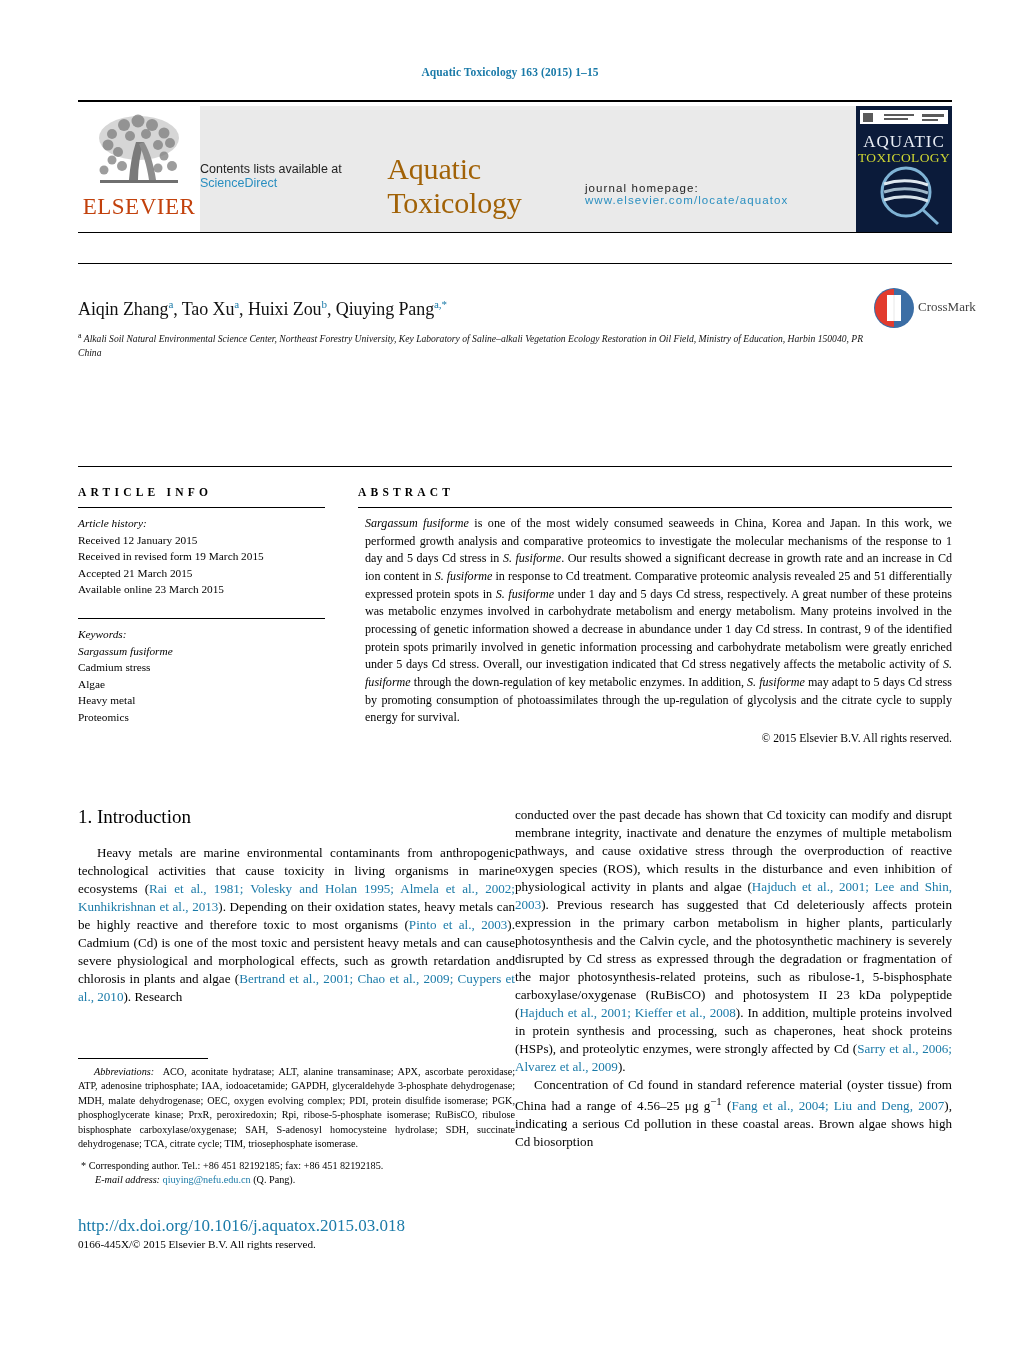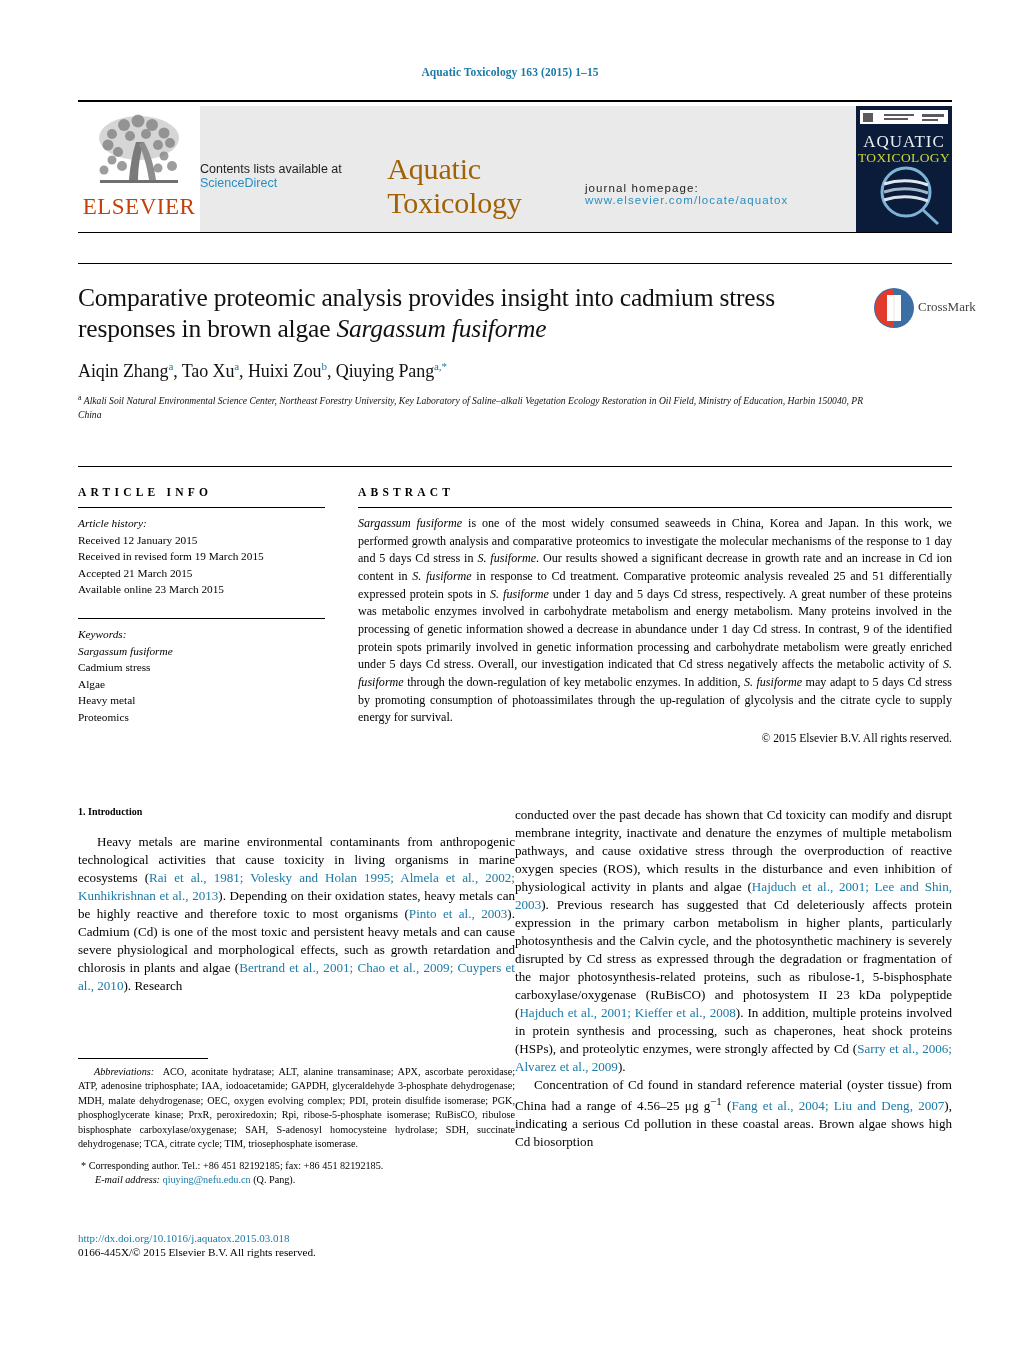--- a/index.html
+++ b/index.html
@@ -205,20 +205,21 @@
   }
   .info-body .lbl { font-style: italic; }
   .kw-block { margin-top: 3px; }
   .kw-block .lbl { font-style: italic; }
   .kw-block .sp { font-style: italic; }
   .abs-body {
     font-family: "Liberation Serif", serif;
     font-size: 12.1px;
     line-height: 1.46;
     text-align: justify;
+    margin-left: 7px;
   }
   .abs-body i { font-style: italic; }
   .copyright {
     text-align: right;
     font-family: "Liberation Serif", serif;
     font-size: 11.6px;
     margin-top: 5px;
   }
 
   
@@ -227,22 +228,22 @@
     left: 78px; top: 806px;
     width: 437px;
   }
   .body-right {
     position: absolute;
     left: 515px; top: 806px;
     width: 437px;
   }
   .sec-head {
     font-family: "Liberation Serif", serif;
-    font-weight: bold;
-    font-size: 10px;
+    font-weight: normal;
+    font-size: 19px;
     margin: 0 0 16px 0;
   }
   p.bodytext {
     font-family: "Liberation Serif", serif;
     font-size: 13.1px;
     line-height: 1.375;
     text-align: justify;
     margin: 0;
     text-indent: 19px;
     -webkit-hyphens: auto;
@@ -285,23 +286,22 @@
   .fn-email .it { font-style: italic; }
   .mail { color: #1a7aa8; }
 
   .doi-block {
     position: absolute;
     left: 78px; top: 1216px;
     width: 437px;
   }
   .doi-link {
     font-family: "Liberation Serif", serif;
-    font-size: 11px;
+    font-size: 17px;
     color: #1a7aa8;
-    margin-top: 16px;
   }
   .issn-line {
     font-family: "Liberation Serif", serif;
     font-size: 11.2px;
     margin-top: 2px;
   }
 </style>
 </head>
 <body>
 
@@ -378,23 +378,20 @@
         </svg>
       </div>
 
     </div>
   </div>
 
   <div class="rule-thin" style="top:232px;"></div>
   <div class="rule-thin" style="top:263px;"></div>
 
   <div class="title-area">
-    <h1 class="art-title">
-      <span>Comparative proteomic analysis provides insight into cadmium stress responses in brown algae </span><i>Sargassum fusiforme</i>
-    </h1>
 
     <div class="authors">
       <span><span>Aiqin Zhang</span><sup>a</sup></span><span>, </span><span><span>Tao Xu</span><sup>a</sup></span><span>, </span><span><span>Huixi Zou</span><sup>b</sup></span><span>, </span><span><span>Qiuying Pang</span><sup class="star">a,*</sup></span>
     </div>
 
     <div class="affils">
       <div><sup>a</sup> <span>Alkali Soil Natural Environmental Science Center, Northeast Forestry University, Key Laboratory of Saline–alkali Vegetation Ecology Restoration in Oil Field, Ministry of Education, Harbin 150040, PR China</span></div>
     </div>
   </div>
 

